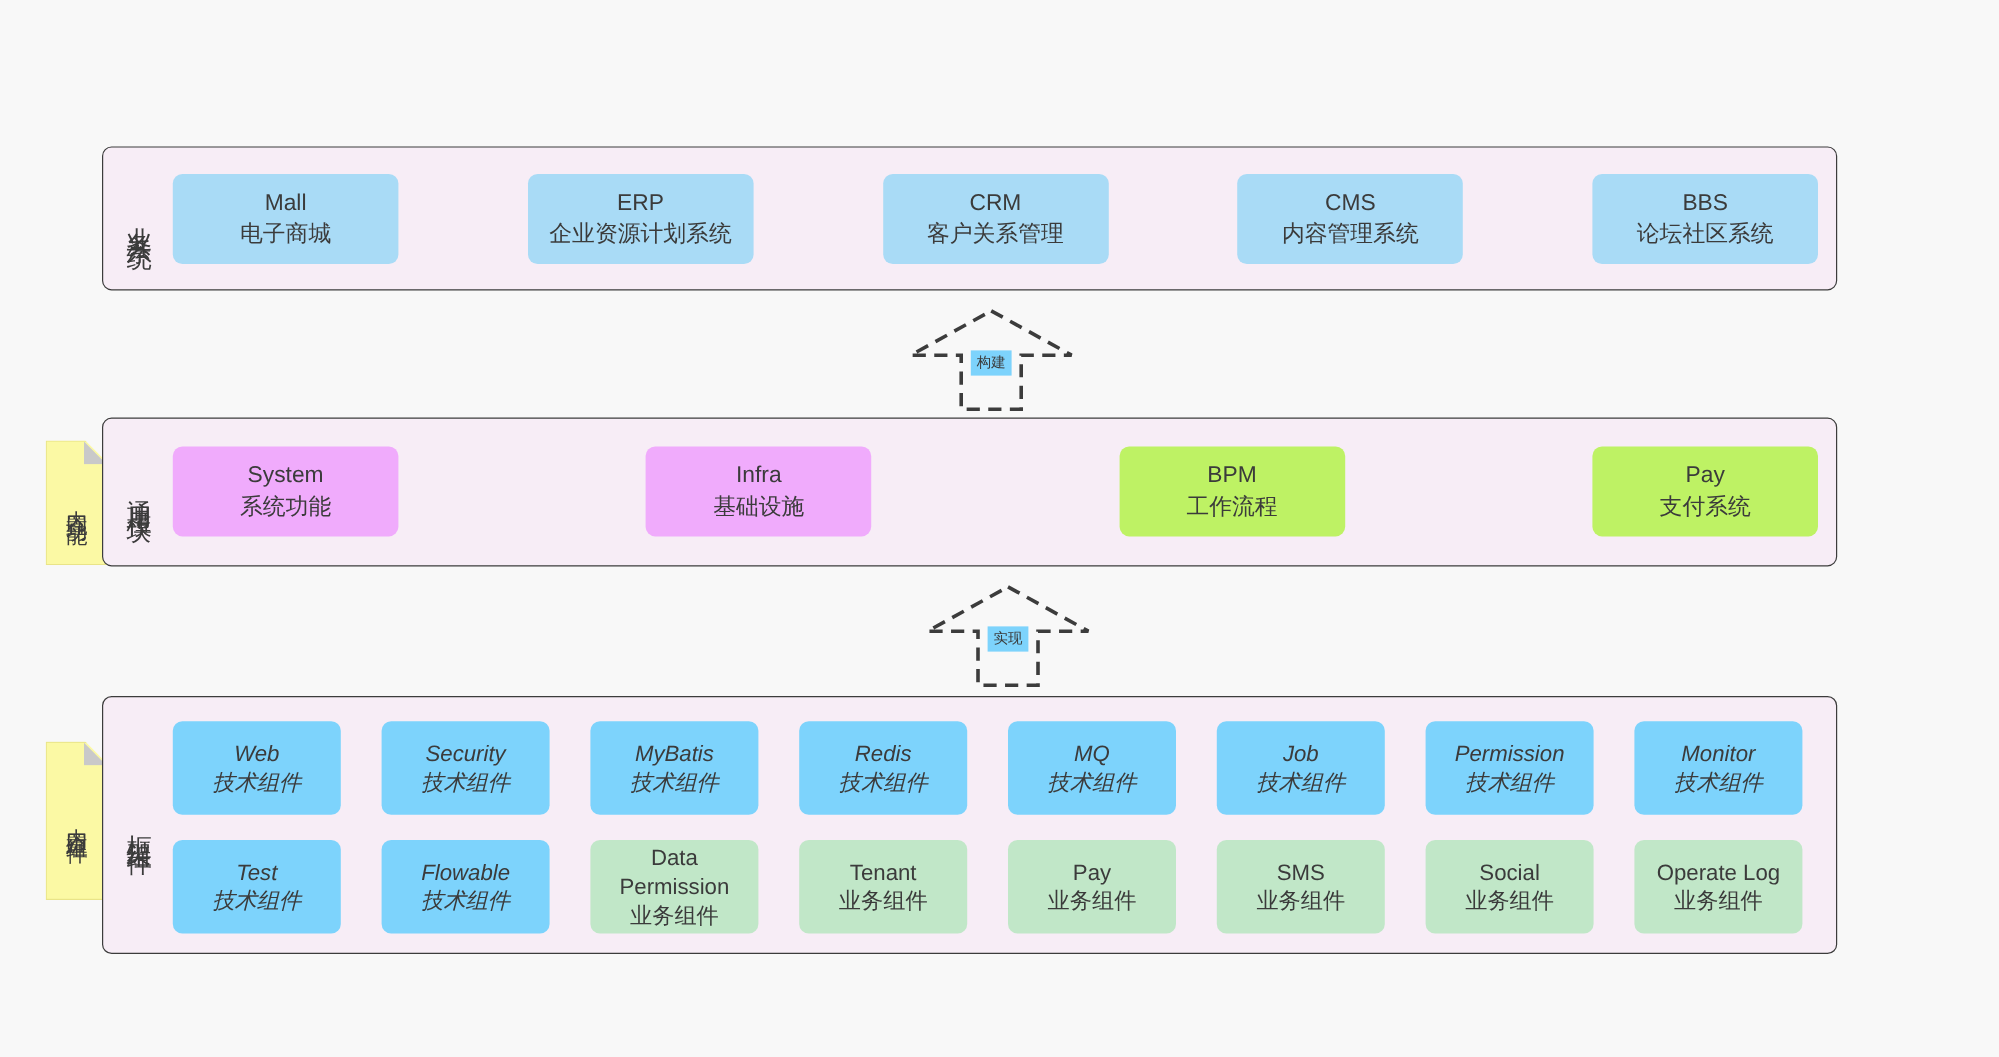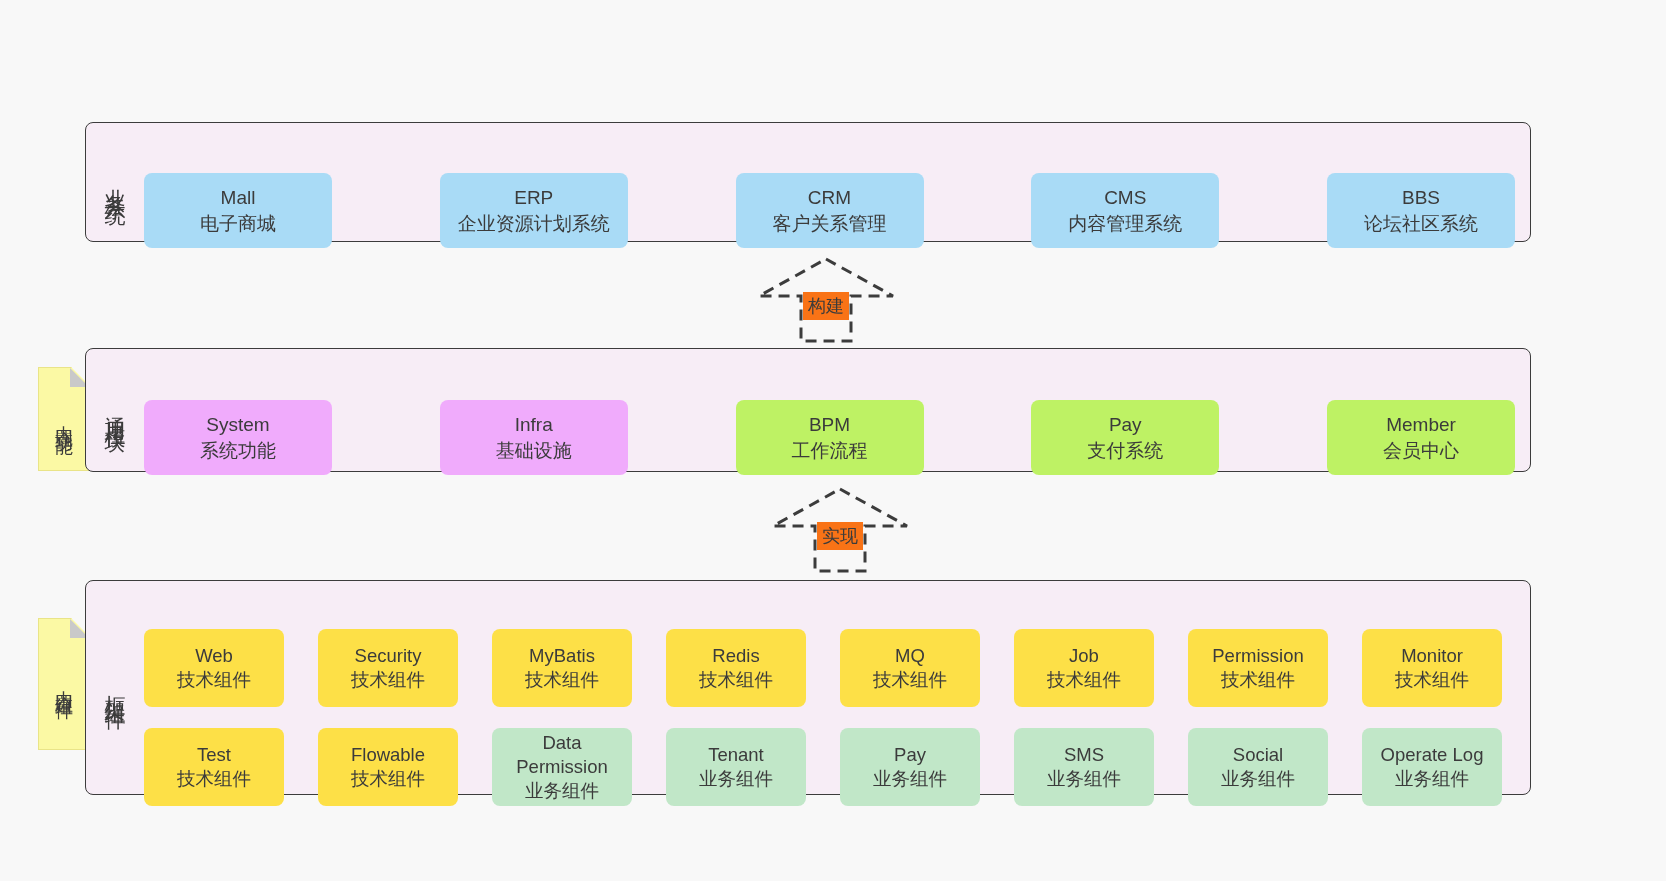--- a/index.html
+++ b/index.html
@@ -28,28 +28,28 @@
     display:flex;justify-content:space-between;
   }
   .layer-business .boxes{top:22px;}
   .layer-common .boxes{top:23px;}
   .layer-framework .boxes{left:58px;right:28px;}
   .layer-framework .row1{top:20px;}
   .layer-framework .row2{top:119px;}
   .box{
     border-radius:8px;display:flex;flex-direction:column;
     align-items:center;justify-content:center;text-align:center;
-    font-size:19px;line-height:1.32;padding:2px 4px;box-sizing:border-box;margin-top:28px;
+    font-size:19px;line-height:1.32;padding:2px 4px;box-sizing:border-box;
   }
   .box-lg{width:188px;height:75px;}
   .box-sm{width:140px;height:78px;font-size:18.5px;line-height:1.28;}
   .v-blue{background:#a9dbf6;}
   .v-red{background:#f0abfc;align-items:center;}
   .v-pink{background:#bef264;}
-  .v-green{background:#fde047;}
+  .v-green{background:#7dd3fc;font-style:italic;}
   .v-lightgreen{background:#c1e7c8;}
   .sticky{
     position:absolute;left:38px;width:52px;background:#fbf9a4;
     border:1px solid #e9e488;box-sizing:border-box;z-index:0;
     display:flex;align-items:center;justify-content:center;
     clip-path:polygon(0 0,calc(100% - 19px) 0,100% 19px,100% 100%,0 100%);
   }
   .sticky-common{top:367px;height:104px;}
   .sticky-framework{top:618px;height:132px;}
   .sticky .fold{
@@ -59,21 +59,21 @@
   .sticky .note-text{
     writing-mode:vertical-rl;text-orientation:upright;
     font-size:18px;letter-spacing:4px;color:#3b3b3b;
   }
   .arrow{position:absolute;width:140px;height:88px;z-index:2;}
   .arrow svg{position:absolute;left:0;top:0;}
   .arrow-build{left:756px;top:256px;}
   .arrow-implement{left:770px;top:486px;}
   .arrow-label{
     position:absolute;left:50%;top:36px;transform:translateX(-50%);
-    background:#f97316;padding:2px 5px;font-size:18px;color:#3b3b3b;
+    background:#7dd3fc;padding:2px 5px;font-size:12px;color:#3b3b3b;
     white-space:nowrap;z-index:3;
   }
 </style>
 </head>
 <body>
 
 <div class="layer layer-business">
   <div class="layer-label">业务系统</div>
   <div class="boxes">
       <div class="box box-lg v-blue">
@@ -122,24 +122,20 @@
         <div class="box-sub">基础设施</div>
       </div>
       <div class="box box-lg v-pink">
         <div class="box-title">BPM</div>
         <div class="box-sub">工作流程</div>
       </div>
       <div class="box box-lg v-pink">
         <div class="box-title">Pay</div>
         <div class="box-sub">支付系统</div>
       </div>
-      <div class="box box-lg v-pink">
-        <div class="box-title">Member</div>
-        <div class="box-sub">会员中心</div>
-      </div>
     </div>
 </div>
 
 <div class="arrow arrow-implement">
   <svg width="140" height="88" viewBox="0 0 140 88">
     <polygon points="70,3 137,40 95,40 95,85 45,85 45,40 3,40" fill="none" stroke="#3c3c3c" stroke-width="3" stroke-dasharray="11 7"></polygon>
   </svg>
   <span class="arrow-label">实现</span>
 </div>
 

